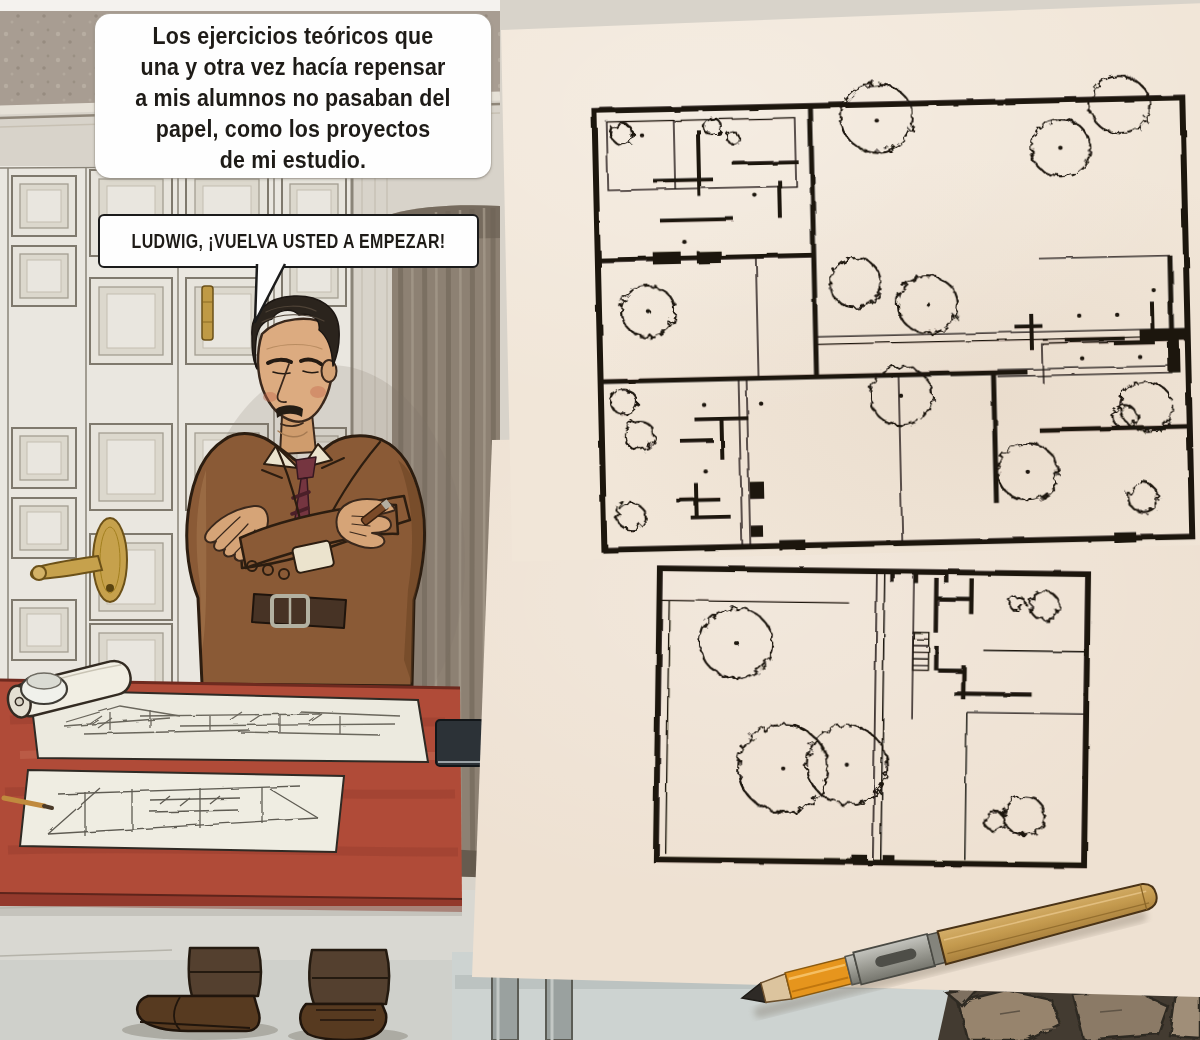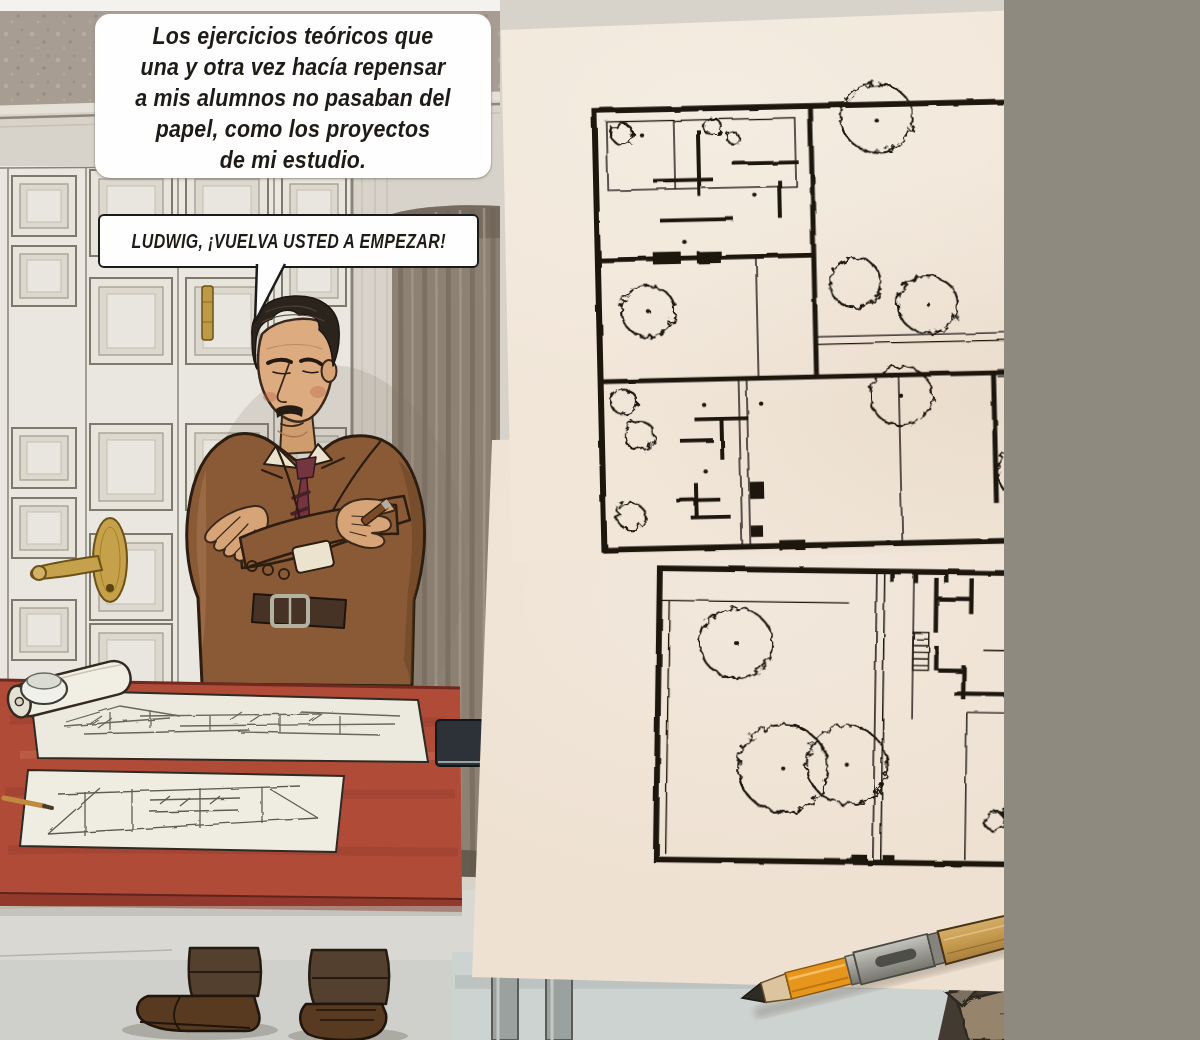--- a/index.html
+++ b/index.html
@@ -1,17 +1,17 @@
 <!DOCTYPE html>
 <html><head>
 <meta charset="utf-8">
 <style>
   html,body{margin:0;padding:0;background:#8f8a80;}
-  #stage{position:relative;width:1004px;height:1040px;overflow:hidden;background:#d8d3ca;
-         font-family:"Liberation Sans",sans-serif;font-style:italic;}
+  #stage{position:relative;width:1200px;height:1040px;overflow:hidden;background:#d8d3ca;
+         font-family:"Liberation Sans",sans-serif;}
   #stage svg{display:block;}
   .abs{position:absolute;}
   
   .sheet{position:absolute;background:
       radial-gradient(120% 90% at 30% 20%, rgba(255,255,255,.25), rgba(0,0,0,0) 60%),
       radial-gradient(80% 60% at 70% 70%, rgba(173,140,110,.10), rgba(0,0,0,0) 70%),
       #f1e6d8;}
   #sheet-top{left:494px;top:-6px;width:712px;height:578px;z-index:3;
       clip-path:polygon(7px 36px,712px 9px,712px 551px,18px 568px);
       filter:drop-shadow(-5px 7px 6px rgba(70,55,40,.35));}

